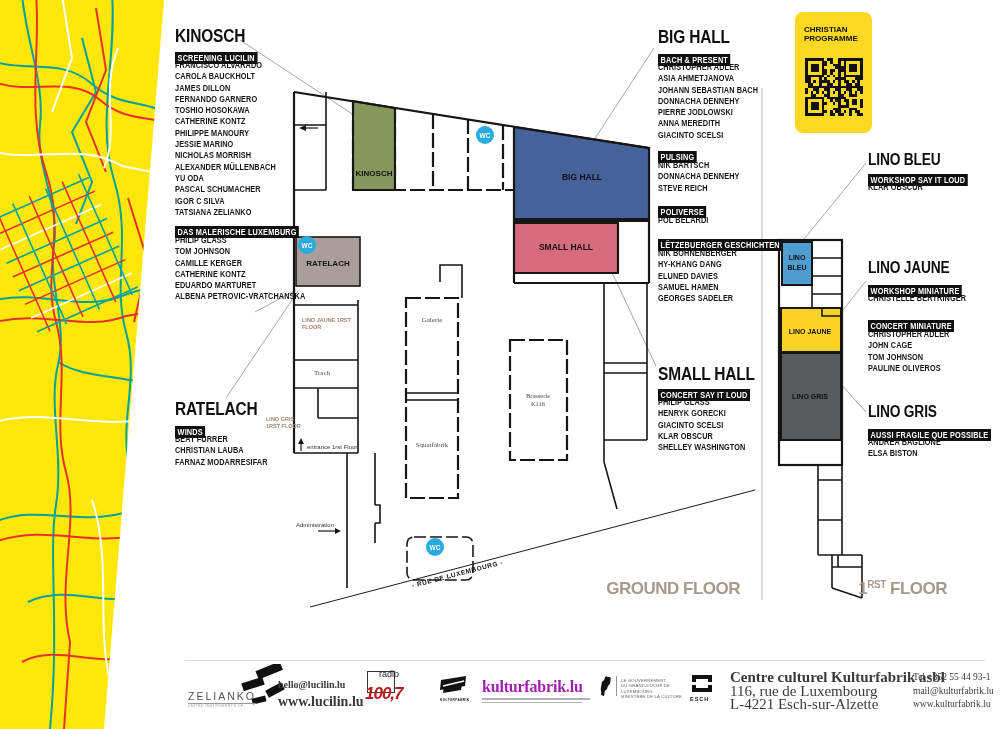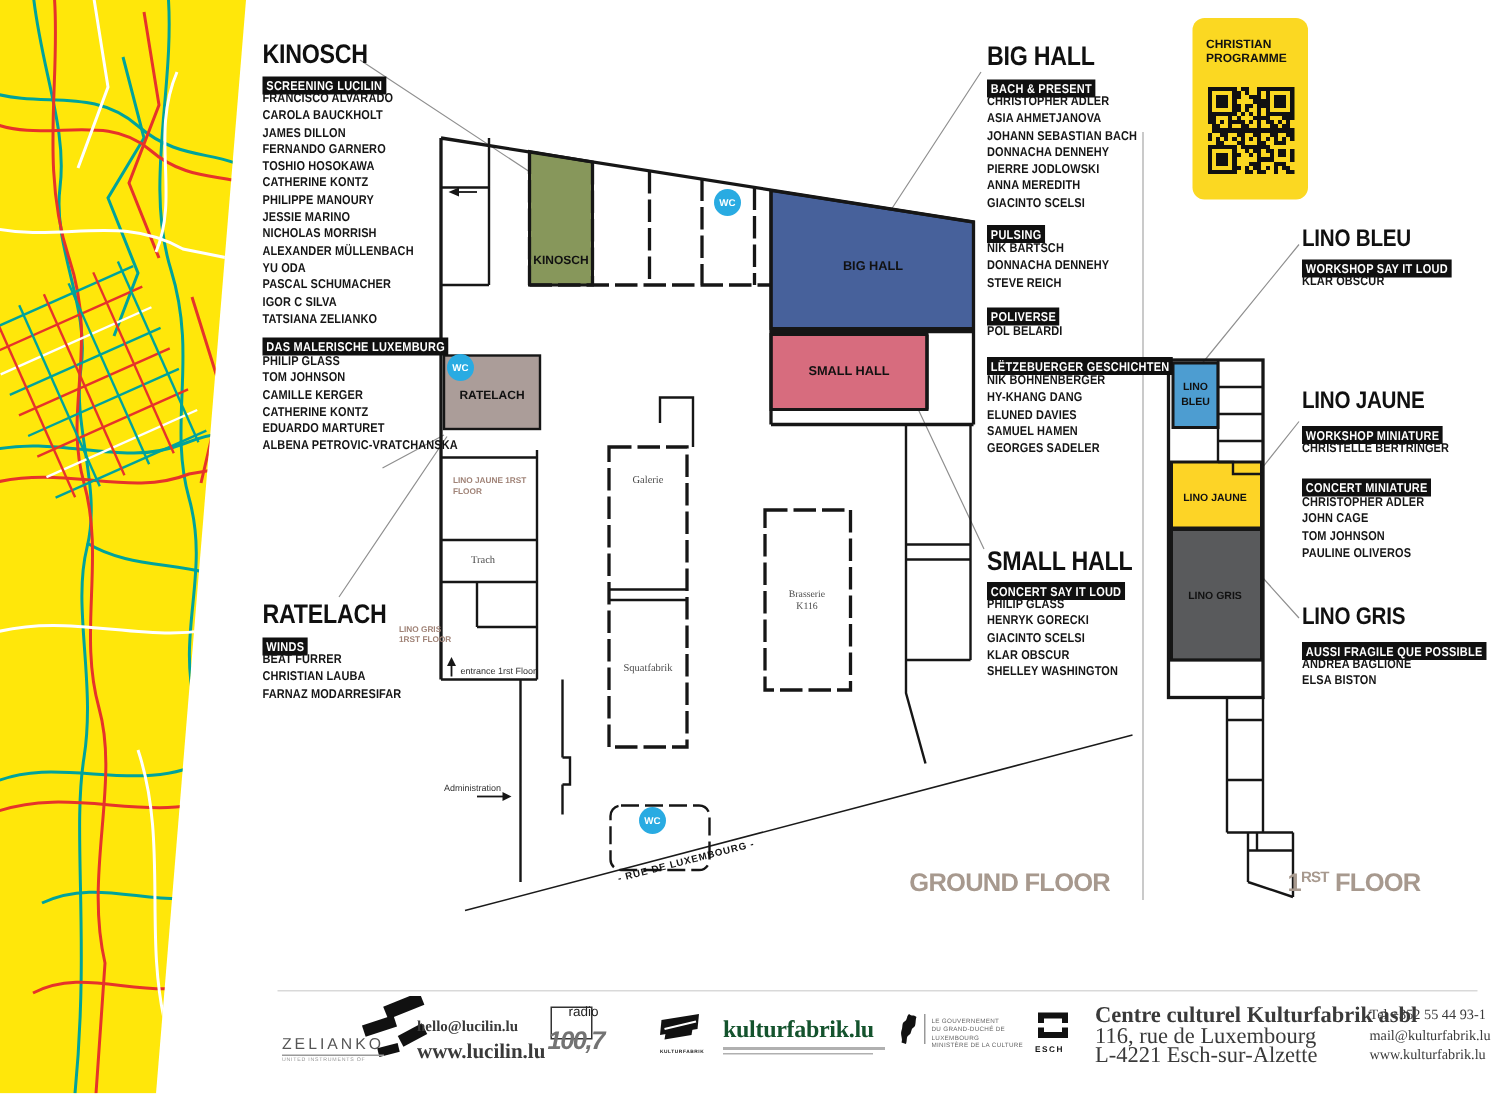--- a/index.html
+++ b/index.html
@@ -47,23 +47,23 @@
 
   
   .footer-sep{position:absolute;left:185px;top:660px;width:800px;height:0;border-top:1px solid #d9d9d9;z-index:2}
   .f{position:absolute;z-index:2}
   .serif{font-family:"Liberation Serif",serif;color:#3a3a3a}
   .luc-name{font-size:10.5px;letter-spacing:2px;color:#555;border-bottom:1px solid #999;padding-bottom:1px}
   .luc-sub{font-size:3.5px;color:#999;letter-spacing:.5px}
   .link{cursor:pointer}
   .radio-word{position:absolute;left:14px;top:2px;font-size:9px;color:#222}
   .radio-box{position:absolute;left:2px;top:4px;width:26px;height:20px;border:1px solid #333}
-  .radio-num{position:absolute;left:0px;top:17px;font-size:17px;font-weight:900;font-style:italic;color:#737373;letter-spacing:-1px}
+  .radio-num{position:absolute;left:0px;top:17px;font-size:17px;font-weight:900;font-style:italic;color:#b91c1c;letter-spacing:-1px}
   .kfab-small{font-size:3.2px;font-weight:bold;color:#111;letter-spacing:.4px}
-  .kfab-site{font-family:"Liberation Serif",serif;font-weight:bold;font-size:16px;color:#14532d;letter-spacing:-.2px}
+  .kfab-site{font-family:"Liberation Serif",serif;font-weight:bold;font-size:16px;color:#a21caf;letter-spacing:-.2px}
   .kfab-bar{height:1.4px;background:#b0b0b0;margin-top:2.2px}
   .gov-lines div{font-size:4.2px;line-height:5.4px;color:#666;letter-spacing:.2px}
   .esch-word{font-size:5.5px;font-weight:bold;letter-spacing:1px;color:#111}
   .addr div{font-size:15px;line-height:13.5px}
   .addr div:first-child{font-weight:bold}
   .contact div{font-size:9.5px;line-height:13.5px}
 </style>
 </head>
 <body>
 

